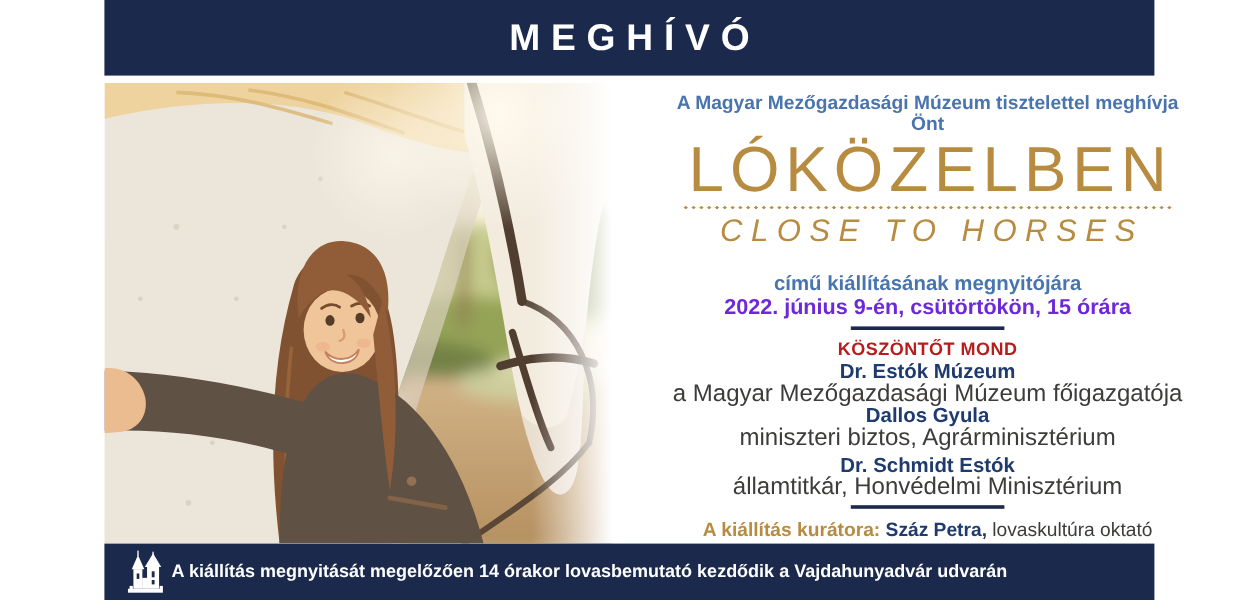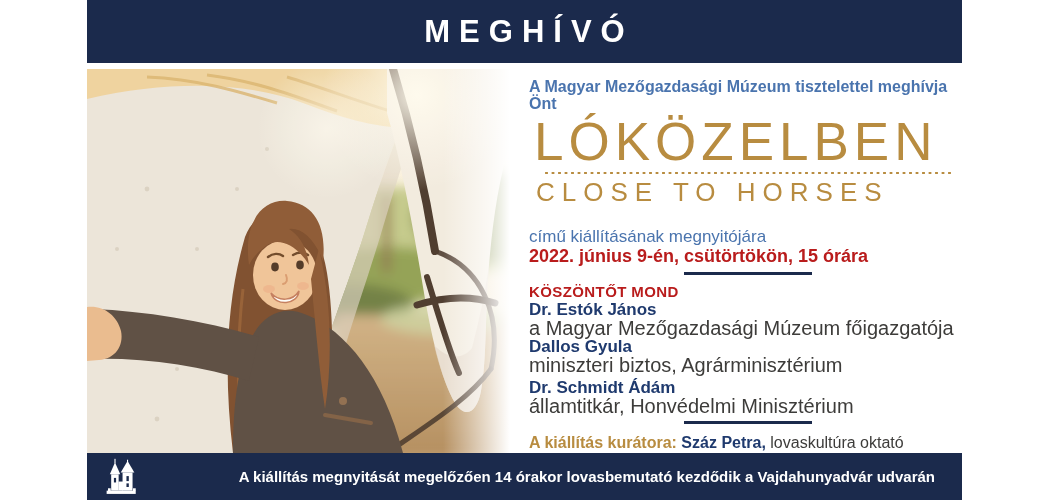--- a/index.html
+++ b/index.html
@@ -13,58 +13,58 @@
   }
   .banner-title{
     color:#ffffff;font-size:31px;font-weight:bold;letter-spacing:9px;text-indent:9px;
     line-height:1;
   }
   .photo{
     position:absolute;left:87px;top:69px;width:423px;height:384px;overflow:hidden;
   }
   .photo svg{display:block;}
   .content{
-    position:absolute;left:529px;top:69px;width:438px;text-align:left;
+    position:absolute;left:554px;top:69px;width:438px;text-align:center;
     padding-top:9px;color:#3d3c3a;
   }
   .content p{margin:0;}
   .intro{color:#4a74ae;font-weight:bold;font-size:16px;line-height:17px;}
   .title-hu{
     margin:7px 0 0 0;color:#b88c40;font-size:53px;font-weight:400;line-height:46px;
     letter-spacing:5px;text-indent:5px;white-space:nowrap;
   }
   .dotted{
     width:408px;height:4px;margin:6px auto 0 auto;
     background-image:radial-gradient(circle, #b88c40 1.3px, rgba(0,0,0,0) 1.4px);
     background-size:6.5px 4px;background-repeat:repeat-x;background-position:center;
   }
   .title-en{
-    margin-top:3px;color:#b88c40;font-size:26px;line-height:28px;
+    margin-top:3px;color:#b88c40;font-size:26px;line-height:28px;font-style:italic;
     font-weight:400;letter-spacing:7px;text-indent:7px;white-space:nowrap;
   }
-  .subtitle{color:#4a74ae;font-weight:normal;font-size:17px;line-height:17px;margin-top:9px !important;}
-  .datetime{color:#b91c1c;font-weight:bold;font-size:18px;line-height:19px;margin-top:2px !important;}
+  .subtitle{color:#4a74ae;font-weight:bold;font-size:17px;line-height:17px;margin-top:9px !important;}
+  .datetime{color:#6d28d9;font-weight:bold;font-size:18px;line-height:19px;margin-top:2px !important;}
   .divider{width:128px;height:3px;background:#1b2a4c;margin:6px auto 0 auto;}
   .sec-heading{color:#b91c1c;font-weight:bold;font-size:15px;line-height:16px;margin-top:9px !important;letter-spacing:0.4px;}
   .sec-heading.second{margin-top:10px !important;}
   .person{color:#1f3a6e;font-weight:bold;font-size:17px;line-height:18px;margin-top:1px !important;}
   .person.gap{margin-top:5px !important;}
   .role{color:#3d3c3a;font-size:20px;line-height:17px;margin-top:1px !important;}
   .divider2{margin-top:6px;}
   .curator{font-size:16px;line-height:17px;margin-top:10px !important;}
   .curator .lab{color:#b88c40;font-weight:bold;}
   .curator .nam{color:#1f3a6e;font-weight:bold;}
   .curator .rol{color:#3d3c3a;}
   .footer{
     position:absolute;left:87px;top:453px;width:875px;height:47px;
     background:#1b2a4c;display:flex;align-items:center;
   }
   .footer .castle{margin-left:16px;flex:0 0 auto;}
   .footer-text{
-    flex:1;text-align:right;color:#ffffff;font-weight:bold;font-size:15px;
+    flex:1;text-align:left;color:#ffffff;font-weight:bold;font-size:15px;
     padding-right:27px;
   }
 </style>
 </head>
 <body>
 
 <div class="banner">
   <div class="banner-title">MEGHÍVÓ</div>
 </div>
 
@@ -178,26 +178,26 @@
 <div class="content">
   <p class="intro">A Magyar Mezőgazdasági Múzeum tisztelettel meghívja Önt</p>
   <h1 class="title-hu">LÓKÖZELBEN</h1>
   <div class="dotted"></div>
   <h2 class="title-en">CLOSE TO HORSES</h2>
   <p class="subtitle">című kiállításának megnyitójára</p>
   <p class="datetime">2022. június 9-én, csütörtökön, 15 órára</p>
   <div class="divider"></div>
 
   <p class="sec-heading">KÖSZÖNTŐT MOND</p>
-  <p class="person">Dr. Estók János</p>
+  <p class="person">Dr. Estók Múzeum</p>
   <p class="role">a Magyar Mezőgazdasági Múzeum főigazgatója</p>
 
   <p class="person">Dallos Gyula</p>
   <p class="role">miniszteri biztos, Agrárminisztérium</p>
-  <p class="person gap">Dr. Schmidt Ádám</p>
+  <p class="person gap">Dr. Schmidt Estók</p>
   <p class="role">államtitkár, Honvédelmi Minisztérium</p>
 
   <div class="divider divider2"></div>
   <p class="curator">
     <span class="lab">A kiállítás kurátora:</span>
     <span class="nam">Száz Petra,</span>
     <span class="rol">lovaskultúra oktató</span>
   </p>
 </div>
 

